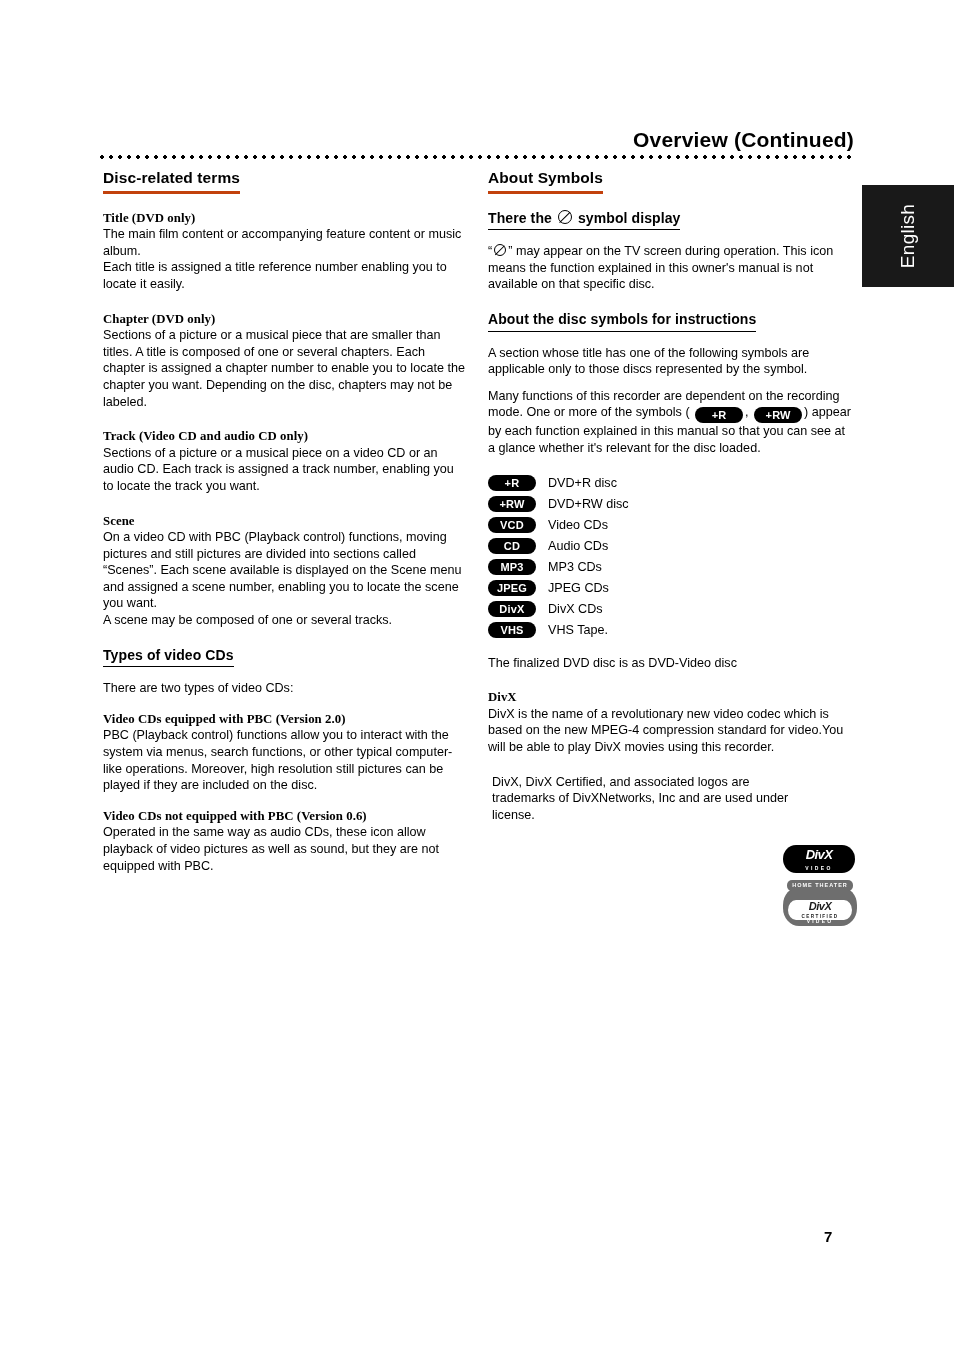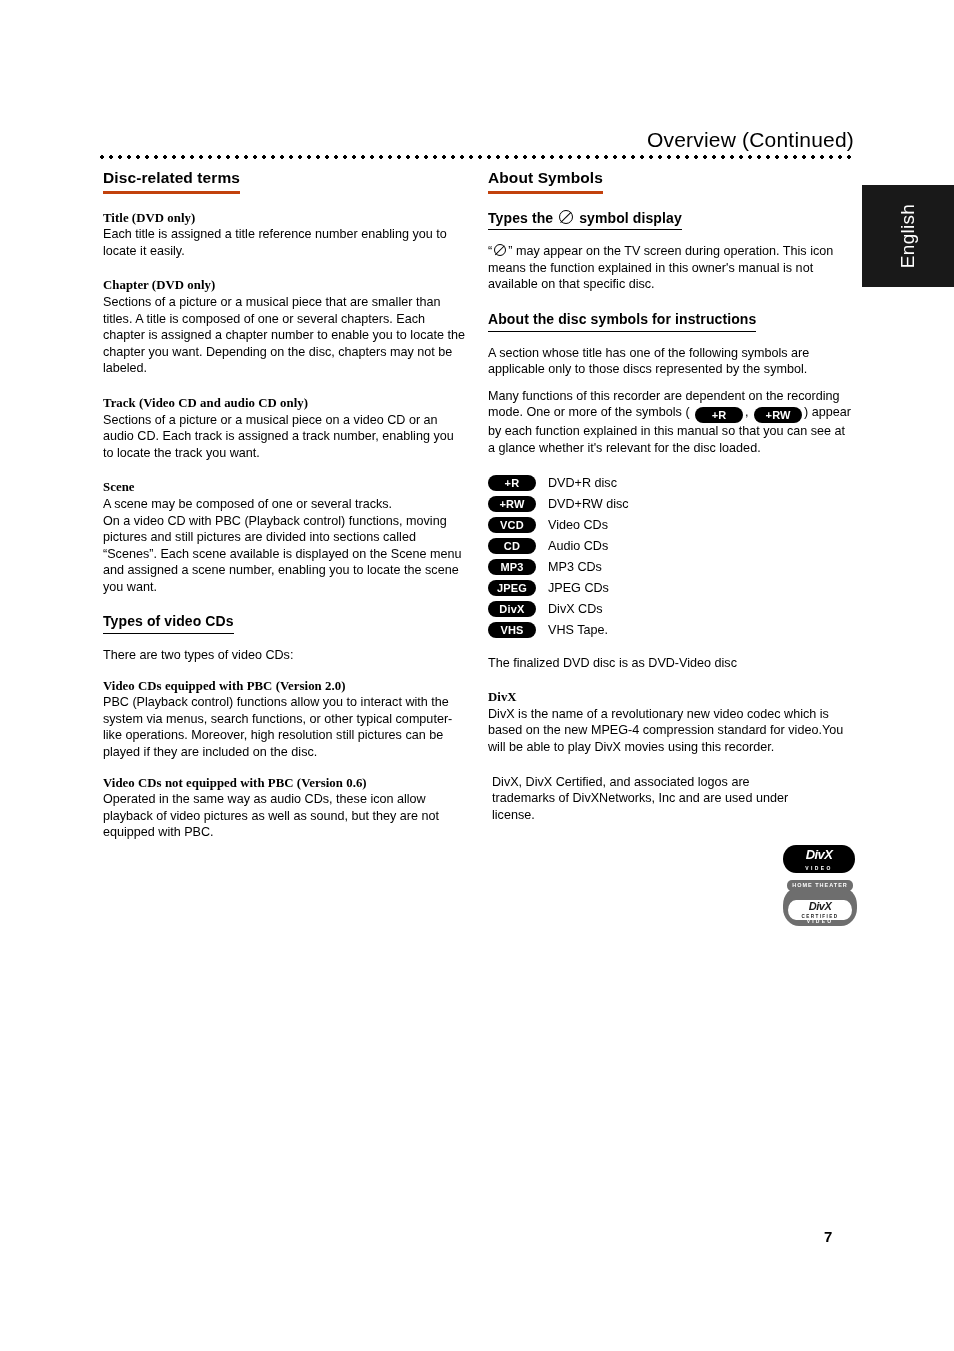--- a/index.html
+++ b/index.html
@@ -15,21 +15,21 @@
     color: #000000;
     overflow: hidden;
   }
 
   
   .page-title {
     position: absolute;
     top: 128px;
     right: 100px;
     font-size: 21px;
-    font-weight: normal;
+    font-weight: bold;
     letter-spacing: 0.2px;
     white-space: nowrap;
   }
   .dotted-rule {
     position: absolute;
     top: 155px;
     left: 100px;
     width: 754px;
     height: 4px;
     background-image: radial-gradient(circle at 2px 2px, #000 1.6px, rgba(0,0,0,0) 1.9px);
@@ -281,37 +281,38 @@
   <span class="lang-tab-label">English</span>
 </div>
 
 <div class="col col-left">
 
   <div class="section-head-wrap">
     <h2 class="section-head">Disc-related terms</h2>
   </div>
 
   <h4 class="item-head">Title (DVD only)</h4>
+  <p class="body">The main film content or accompanying feature content or music album.</p>
   <p class="body">Each title is assigned a title reference number enabling you to locate it easily.</p>
 
   <div class="gap-lg"></div>
 
   <h4 class="item-head">Chapter (DVD only)</h4>
   <p class="body">Sections of a picture or a musical piece that are smaller than titles. A title is composed of one or several chapters. Each chapter is assigned a chapter number to enable you to locate the chapter you want. Depending on the disc, chapters may not be labeled.</p>
 
   <div class="gap-lg"></div>
 
   <h4 class="item-head">Track (Video CD and audio CD only)</h4>
   <p class="body">Sections of a picture or a musical piece on a video CD or an audio CD. Each track is assigned a track number, enabling you to locate the track you want.</p>
 
   <div class="gap-lg"></div>
 
   <h4 class="item-head">Scene</h4>
+  <p class="body">On a video CD with PBC (Playback control) functions, moving pictures and still pictures are divided into sections called “Scenes”. Each scene available is displayed on the Scene menu and assigned a scene number, enabling you to locate the scene you want.</p>
   <p class="body">A scene may be composed of one or several tracks.</p>
-  <p class="body">On a video CD with PBC (Playback control) functions, moving pictures and still pictures are divided into sections called “Scenes”. Each scene available is displayed on the Scene menu and assigned a scene number, enabling you to locate the scene you want.</p>
 
   <div class="gap-lg"></div>
 
   <div class="sub-head-wrap">
     <h3 class="sub-head">Types of video CDs</h3>
   </div>
   <p class="body">There are two types of video CDs:</p>
 
   <div class="gap-md"></div>
 
@@ -325,21 +326,21 @@
 
 </div>
 
 <div class="col col-right">
 
   <div class="section-head-wrap">
     <h2 class="section-head">About Symbols</h2>
   </div>
 
   <div class="sub-head-wrap">
-    <h3 class="sub-head"><span>Types the</span> <span class="no-sym big"></span> <span>symbol display</span></h3>
+    <h3 class="sub-head"><span>There the</span> <span class="no-sym big"></span> <span>symbol display</span></h3>
   </div>
 
   <p class="body"><span>“</span><span class="no-sym"></span><span>” may appear on the TV screen during operation. This icon means the function explained in this owner's manual is not available on that specific disc.</span></p>
 
   <div class="gap-lg"></div>
 
   <div class="sub-head-wrap">
     <h3 class="sub-head">About the disc symbols for instructions</h3>
   </div>
 

